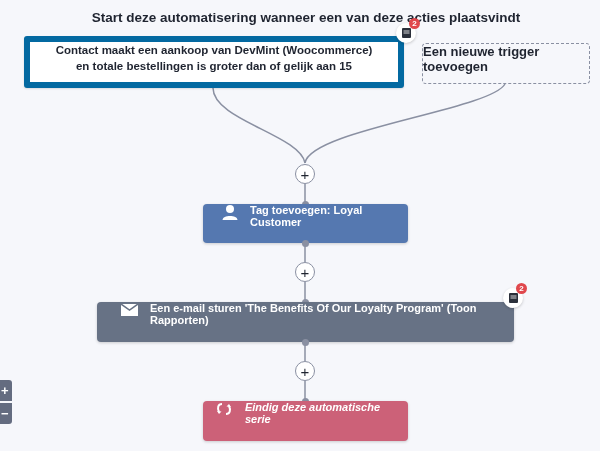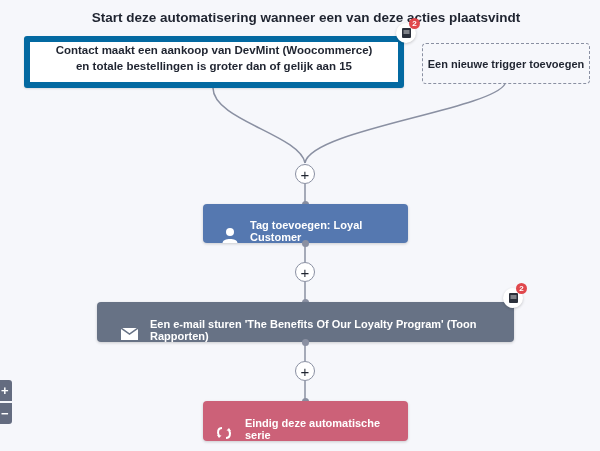--- a/index.html
+++ b/index.html
@@ -16,43 +16,43 @@
     position:absolute; left:24px; top:36px; width:380px; height:52px;
     background:#fff; border:6px solid #0369a1; border-radius:3px;
     box-shadow:0 1px 2px rgba(0,0,0,0.12);
     display:flex; align-items:flex-start; justify-content:center; text-align:center;
     font-size:11.5px; font-weight:bold; color:#1f2430; line-height:16px; box-sizing:border-box;
     padding:0 20px;
   }
   .add-trigger {
     position:absolute; left:422px; top:43px; width:168px; height:41px;
     border:1.5px dashed #8a90a2; border-radius:4px; box-sizing:border-box;
-    display:flex; align-items:center; justify-content:center;
-    font-size:11px; font-weight:bold; color:#1f2430; background:transparent;
+    display:flex; align-items:flex-start; justify-content:center;
+    font-size:13px; font-weight:bold; color:#1f2430; background:transparent;
   }
   .note-badge {
     position:absolute; width:20px; height:20px; border-radius:50%;
     background:#fff; box-shadow:0 1px 3px rgba(0,0,0,0.2);
     display:flex; align-items:center; justify-content:center;
   }
   .note-badge .count {
     position:absolute; right:-4px; top:-5px; width:11px; height:11px; border-radius:50%;
     background:#e0484d; color:#fff; font-size:8px; font-weight:bold;
     display:flex; align-items:center; justify-content:center; line-height:1;
   }
   svg.connectors { position:absolute; left:0; top:0; }
   .plus-btn {
     position:absolute; width:20px; height:20px; border-radius:50%;
     background:#fff; border:1.5px solid #8a90a2; box-sizing:border-box;
     display:flex; align-items:center; justify-content:center;
     font-size:15px; color:#1f2430; line-height:1; cursor:pointer;
   }
   .node {
     position:absolute; border-radius:4px; box-shadow:0 1px 3px rgba(0,0,0,0.18);
-    display:flex; align-items:flex-end; color:#fff; font-size:11px; font-weight:bold;
+    display:flex; align-items:flex-start; color:#fff; font-size:11px; font-weight:bold;
     box-sizing:border-box;
   }
   .node .icon { width:18px; height:16px; margin-right:12px; display:flex; align-items:center; justify-content:center; }
   .dot {
     position:absolute; width:7px; height:7px; border-radius:50%; background:#8a90a2;
   }
   .zoom-ctrl {
     position:absolute; left:0; width:12px; height:21px; background:#646c80;
     color:#fff; font-size:13px; font-weight:bold;
     display:flex; align-items:center; justify-content:flex-start; padding-left:1px; box-sizing:border-box;
@@ -130,21 +130,21 @@
     <line x1="1.5" y1="5" x2="7.5" y2="5" stroke="#fff" stroke-width="0.8"></line>
   </svg>
   <span class="count">2</span>
 </div>
 
 <div class="plus-btn" style="left:295px; top:361px;">
   <span>+</span>
 </div>
 
 <div class="dot" style="left:302px; top:398px;"></div>
-<div class="node" style="left:203px; top:401px; width:205px; height:40px; background:#cc6178; padding-left:12px;">
+<div class="node" style="left:203px; top:401px; width:205px; height:40px; background:#cc6178; padding-left:12px;font-style:italic;">
   <span class="icon">
     <svg width="16" height="14" viewBox="0 0 16 14">
       <path d="M6 2 C2 2, 1 6, 3 10" stroke="#fff" stroke-width="2" fill="none"></path>
       <path d="M1 9 L3 12 L5.5 9.5 Z" fill="#fff"></path>
       <path d="M10 12 C14 12, 15 8, 13 4" stroke="#fff" stroke-width="2" fill="none"></path>
       <path d="M15 5 L13 2 L10.5 4.5 Z" fill="#fff"></path>
     </svg>
   </span>
   <span>Eindig deze automatische serie</span>
 </div>

